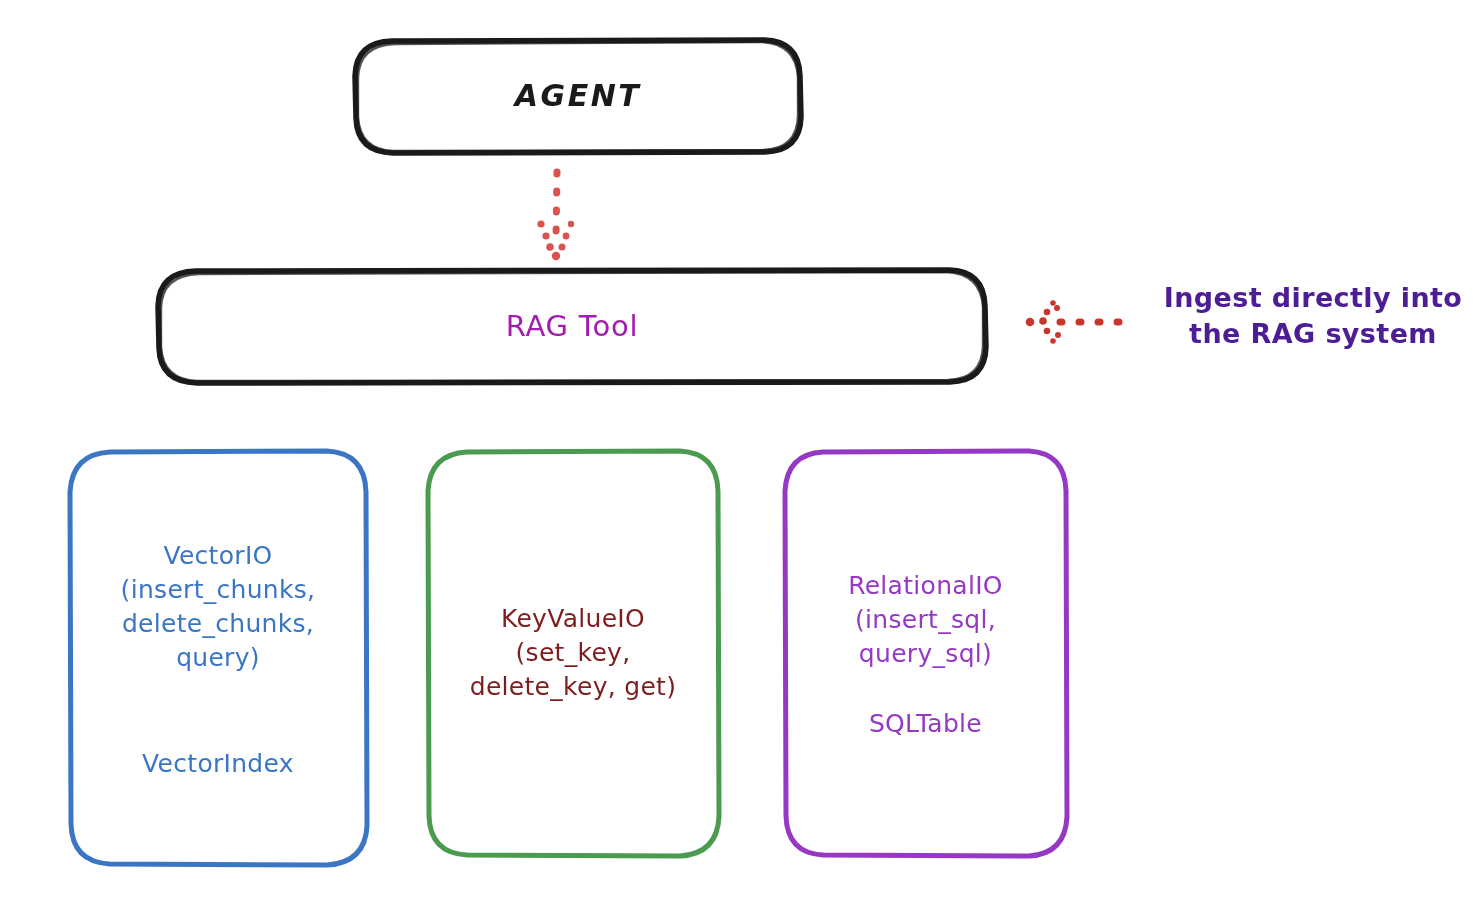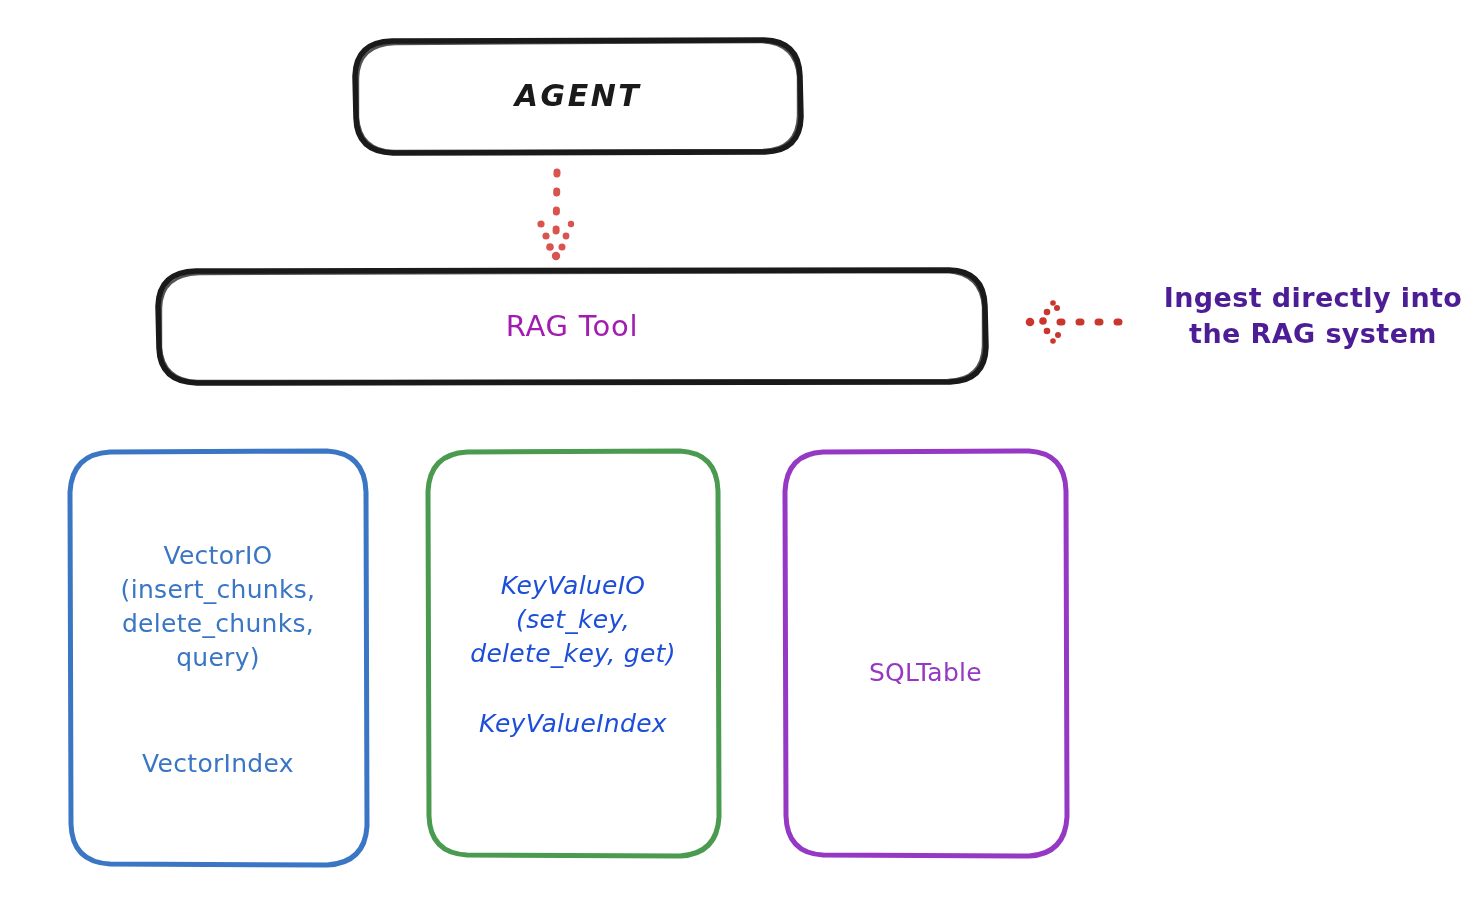--- a/index.html
+++ b/index.html
@@ -99,21 +99,21 @@
     letter-spacing: 0.3px;
   }
   .leaf-sub {
     font-size: 25px;
     font-weight: 500;
     letter-spacing: 0.3px;
     margin-top: 38px;
   }
 
   #vector-node .leaf-label, #vector-node .leaf-sub { color: #3a76c4; }
-  #keyvalue-node .leaf-label, #keyvalue-node .leaf-sub { color: #1d4ed8; font-style: italic; }
+  #keyvalue-node .leaf-label, #keyvalue-node .leaf-sub { color: #7f1d1d; }
   #relational-node .leaf-label, #relational-node .leaf-sub { color: #9539c4; }
 
   
   #ingest-annotation {
     position: absolute;
     left: 1148px;
     top: 280px;
     width: 330px;
     color: #4c1d95;
     font-size: 27px;
@@ -179,21 +179,23 @@
 (insert_chunks,
 delete_chunks,
 query)</div>
   <div class="leaf-sub">VectorIndex</div>
 </div>
 
 <div class="node" id="keyvalue-node">
   <div class="leaf-label">KeyValueIO
 (set_key,
 delete_key, get)</div>
-  <div class="leaf-sub">KeyValueIndex</div>
 </div>
 
 <div class="node" id="relational-node">
+  <div class="leaf-label">RelationalIO
+(insert_sql,
+query_sql)</div>
   <div class="leaf-sub">SQLTable</div>
 </div>
 
 <div id="ingest-annotation">Ingest directly into
 the RAG system</div>
 
 </body></html>

